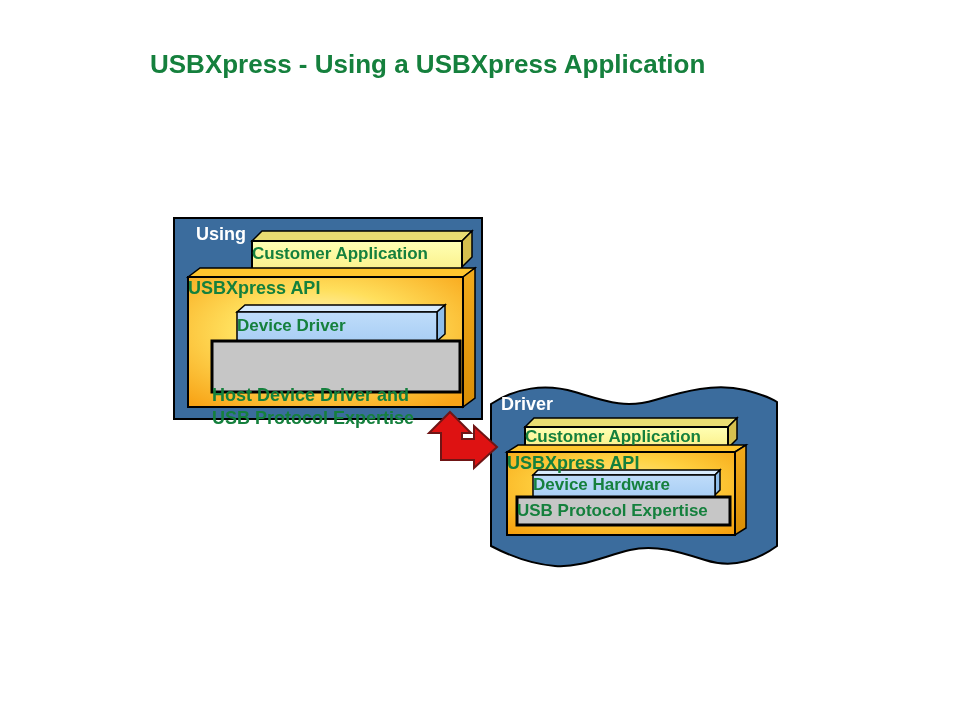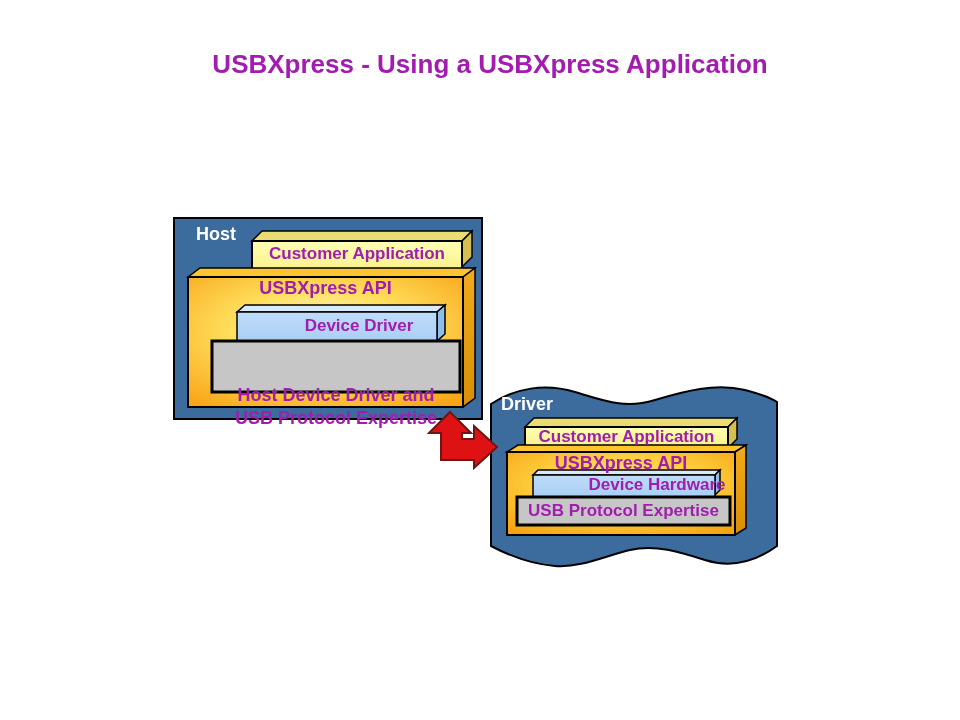--- a/index.html
+++ b/index.html
@@ -2,36 +2,36 @@
 <html><head>
 <meta charset="utf-8">
 <style>
   html,body{margin:0;padding:0;background:#ffffff;}
   .stage{
     position:relative;width:960px;height:720px;background:#ffffff;overflow:hidden;
     font-family:"Liberation Sans",sans-serif;
   }
   .stage svg{position:absolute;left:0;top:0;}
   .lbl{
-    position:absolute;font-weight:bold;color:#a21caf;text-align:center;
+    position:absolute;font-weight:bold;color:#15803d;
     white-space:nowrap;pointer-events:none;
   }
   .title{
     left:150px;top:49px;width:680px;font-size:26px;letter-spacing:0px;
   }
   .panel-tag{color:#fff;font-size:18px;text-align:left;}
   .host-tag{left:196px;top:224px;width:80px;}
   .dev-tag{left:501px;top:394px;width:90px;}
   .host-ca{left:252px;top:241px;width:210px;height:26px;line-height:26px;font-size:17px;}
   .host-api{left:188px;top:278px;width:275px;height:20px;line-height:20px;font-size:18px;}
-  .host-drv{left:237px;top:311px;width:200px;height:29px;line-height:29px;font-size:17px;padding-left:22px;}
+  .host-drv{left:237px;top:311px;width:200px;height:29px;line-height:29px;font-size:17px;}
   .host-gray{left:212px;top:344px;width:248px;font-size:18px;line-height:23px;white-space:normal;margin-top:40px;}
   .dev-ca{left:525px;top:426px;width:203px;height:22px;line-height:22px;font-size:17px;}
   .dev-api{left:507px;top:453px;width:228px;height:20px;line-height:20px;font-size:18px;}
-  .dev-hw{left:533px;top:474px;width:182px;height:25px;line-height:21px;font-size:17px;padding-left:33px;}
+  .dev-hw{left:533px;top:474px;width:182px;height:25px;line-height:21px;font-size:17px;}
   .dev-gray{left:517px;top:497px;width:213px;height:28px;line-height:28px;font-size:17px;}
 </style>
 </head>
 <body>
 
 <div class="stage">
 
   <svg width="960" height="720" viewBox="0 0 960 720">
     <defs>
       <linearGradient id="caGrad" x1="0" y1="0" x2="0" y2="1">
@@ -102,21 +102,21 @@
       <rect x="533" y="475" width="182" height="24" fill="url(#drvGrad)" stroke="#000" stroke-width="1.5"></rect>
 
       <rect x="517" y="497" width="213" height="28" stroke="#000" stroke-width="3" fill="#C6C6C6"></rect>
     </g>
 
     <polygon points="450,412 471,433 462,433 462,439 474,439 474,426 497,447 474,468 474,460 441,460 441,433 429,433" stroke="#6F1515" stroke-width="2" stroke-linejoin="miter" fill="#DE1212"></polygon>
   </svg>
 
   <div class="lbl title">USBXpress - Using a USBXpress Application</div>
 
-  <div class="lbl panel-tag host-tag">Host</div>
+  <div class="lbl panel-tag host-tag">Using</div>
   <div class="lbl host-ca">Customer Application</div>
   <div class="lbl host-api">USBXpress API</div>
   <div class="lbl host-drv">Device Driver</div>
   <div class="lbl host-gray">
     <div>Host Device Driver and</div>
     <div>USB Protocol Expertise</div>
   </div>
 
   <div class="lbl panel-tag dev-tag">Driver</div>
   <div class="lbl dev-ca">Customer Application</div>

